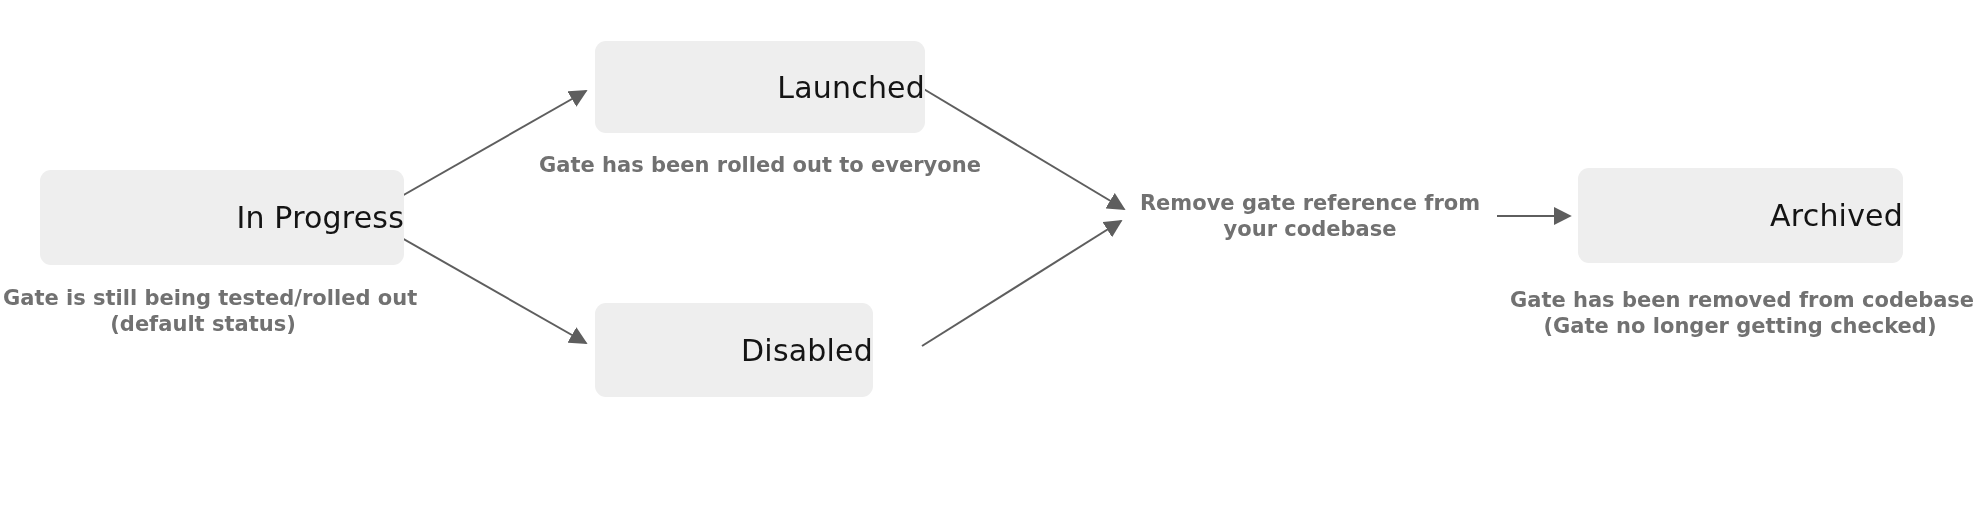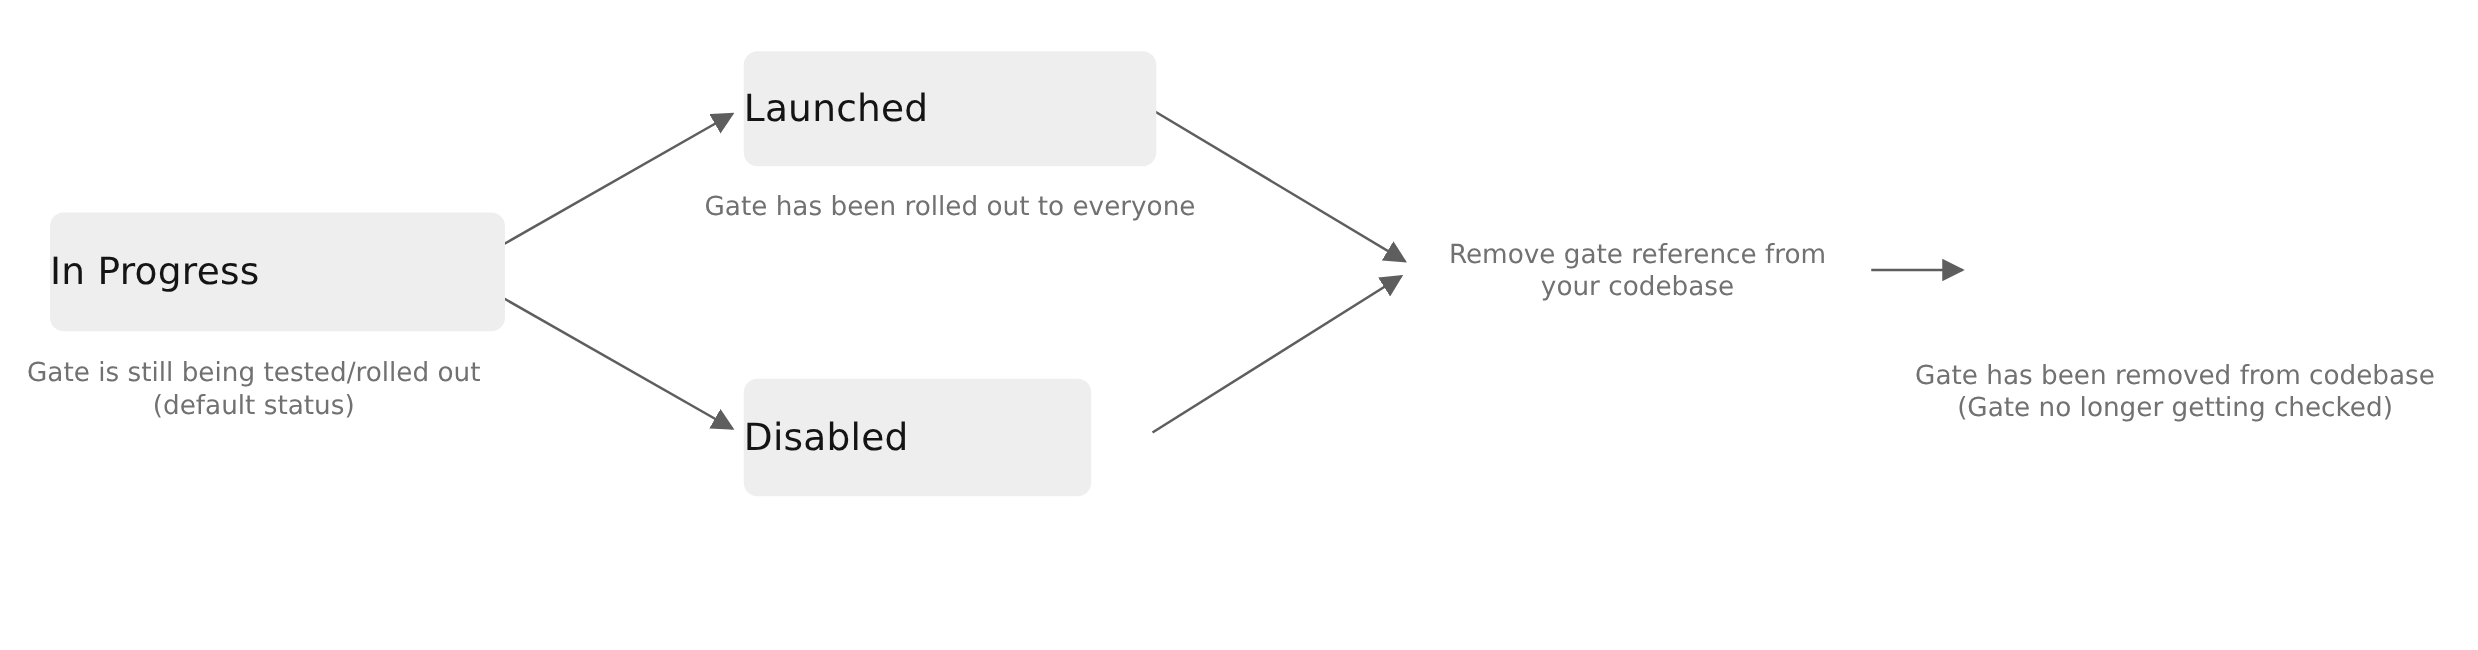--- a/index.html
+++ b/index.html
@@ -25,35 +25,36 @@
     width: 1982px; height: 520px;
     pointer-events: none;
   }
   .arrows line { stroke: var(--arrow); stroke-width: 2; }
   .node {
     position: absolute;
     background: var(--node-fill);
     border-radius: 11px;
     display: flex;
     align-items: center;
-    justify-content: flex-start;
+    justify-content: flex-end;
   }
   .node-label {
     font-size: 30px;
     font-weight: 500;
     color: var(--node-text);
     letter-spacing: 0.2px;
     white-space: nowrap;
   }
   .caption {
     position: absolute;
     text-align: center;
     font-size: 21px;
     line-height: 26px;
     color: var(--caption-text);
+    font-weight: bold;
   }
   .caption span { display: block; white-space: nowrap; }
 
   
   .node-in-progress { left: 40px;   top: 170px; width: 364px; height: 95px; }
   .node-launched    { left: 595px;  top: 41px;  width: 330px; height: 92px; }
   .node-disabled    { left: 595px;  top: 303px; width: 278px; height: 94px; }
   .node-archived    { left: 1578px; top: 168px; width: 325px; height: 95px; }
 
   
@@ -98,18 +99,21 @@
 
   <div class="node node-disabled">
     <span class="node-label">Disabled</span>
   </div>
 
   <div class="caption caption-remove-ref">
     <span>Remove gate reference from</span>
     <span>your codebase</span>
   </div>
 
+  <div class="node node-archived">
+    <span class="node-label">Archived</span>
+  </div>
   <div class="caption caption-archived">
     <span>Gate has been removed from codebase</span>
     <span>(Gate no longer getting checked)</span>
   </div>
 
 </div>
 
 </body></html>

